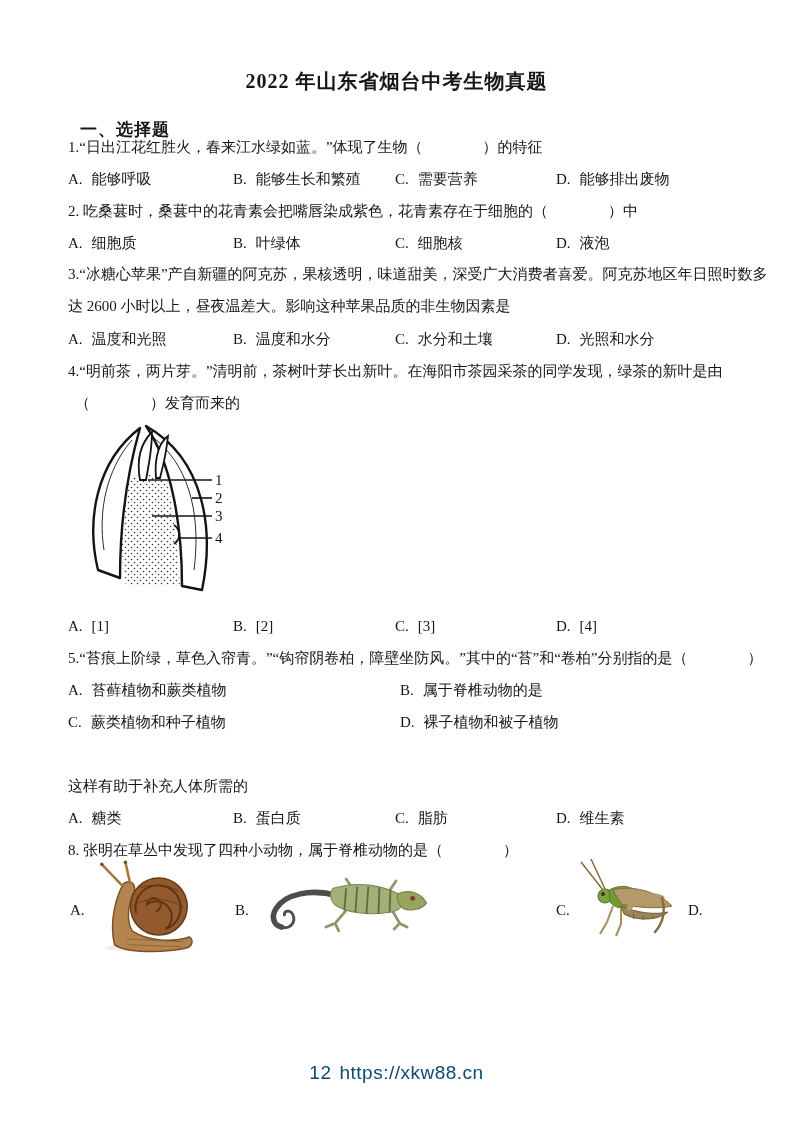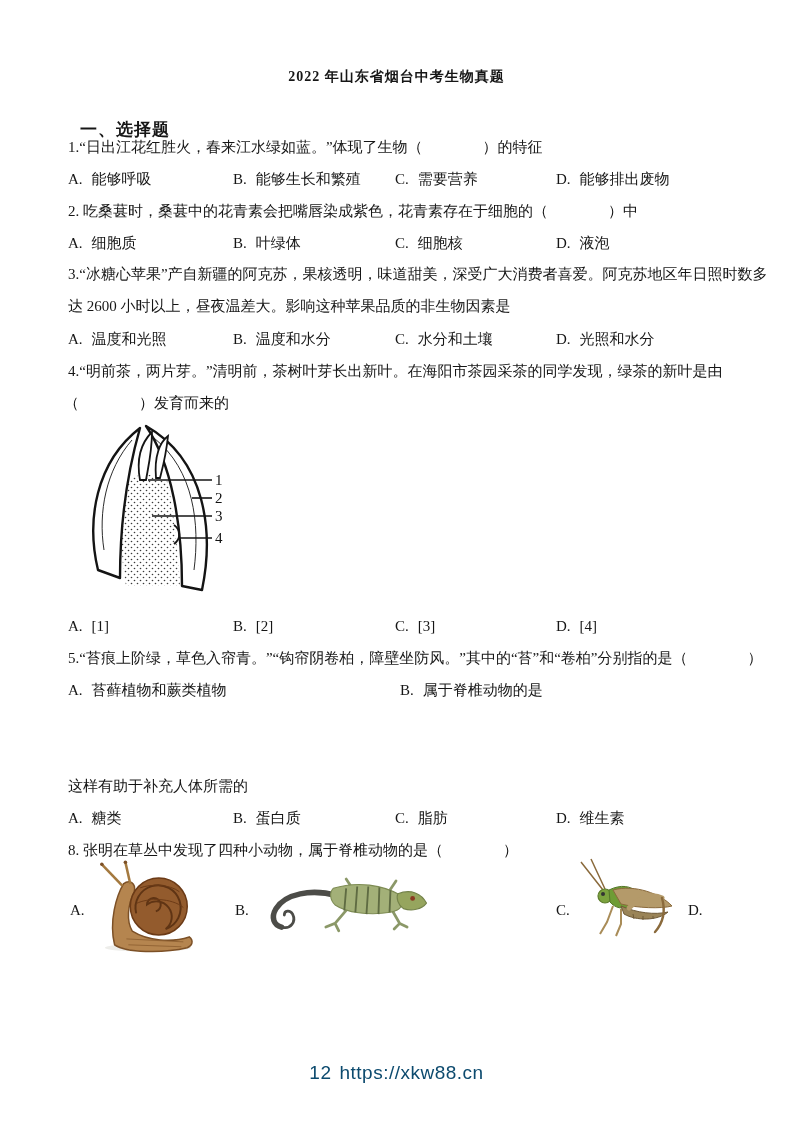--- a/index.html
+++ b/index.html
@@ -6,21 +6,21 @@
   .page{
     position:relative;
     width:793px;height:1122px;
     background:#ffffff;
     font-family:"Liberation Serif","DejaVu Serif",serif;
     color:#161616;
     overflow:hidden;
   }
   .title{
     position:absolute;top:68px;left:0;width:100%;
-    text-align:center;font-size:14px;font-weight:bold;
+    text-align:center;font-size:20px;font-weight:bold;
     margin:0;letter-spacing:1px;
   }
   .section-heading{
     position:absolute;top:106px;left:68px;
     font-size:17px;font-weight:bold;margin:12px;letter-spacing:1px;
   }
   .row{
     position:absolute;left:68px;right:30px;height:20px;
     font-size:15px;line-height:20px;white-space:nowrap;
   }
@@ -73,21 +73,21 @@
   <div class="row" style="top:264px">3.“冰糖心苹果”产自新疆的阿克苏，果核透明，味道甜美，深受广大消费者喜爱。阿克苏地区年日照时数多</div>
   <div class="row" style="top:296px">达 2600 小时以上，昼夜温差大。影响这种苹果品质的非生物因素是</div>
   <div class="optrow" style="top:329px">
     <span class="opt o1"><span class="letter">A.</span><span>温度和光照</span></span>
     <span class="opt o2"><span class="letter">B.</span><span>温度和水分</span></span>
     <span class="opt o3"><span class="letter">C.</span><span>水分和土壤</span></span>
     <span class="opt o4"><span class="letter">D.</span><span>光照和水分</span></span>
   </div>
 
   <div class="row" style="top:361px">4.“明前茶，两片芽。”清明前，茶树叶芽长出新叶。在海阳市茶园采茶的同学发现，绿茶的新叶是由</div>
-  <div class="row" style="top:393px;left:64px">（　　　　）发育而来的</div>
+  <div class="row" style="top:393px;left:75px">（　　　　）发育而来的</div>
 
   <svg class="diagram" width="175" height="192" viewBox="0 0 175 192">
     <defs>
       <pattern id="dots" width="6" height="6" patternUnits="userSpaceOnUse">
         <circle cx="1.5" cy="1.5" r="0.8" fill="#3a3a3a"></circle>
         <circle cx="4.5" cy="4.5" r="0.8" fill="#3a3a3a"></circle>
       </pattern>
     </defs>
 
     <path d="M44,62 C38,100 38,134 44,166 L98,166 C96,130 92,96 86,62 C72,52 56,52 44,62 Z" fill="url(#dots)" stroke="none"></path>
@@ -116,20 +116,24 @@
     <span class="opt o1"><span class="letter">A.</span><span>[1]</span></span>
     <span class="opt o2"><span class="letter">B.</span><span>[2]</span></span>
     <span class="opt o3"><span class="letter">C.</span><span>[3]</span></span>
     <span class="opt o4"><span class="letter">D.</span><span>[4]</span></span>
   </div>
 
   <div class="row" style="top:648px">5.“苔痕上阶绿，草色入帘青。”“钩帘阴卷柏，障壁坐防风。”其中的“苔”和“卷柏”分别指的是（　　　　）</div>
   <div class="optrow" style="top:680px">
     <span class="opt o1"><span class="letter">A.</span><span>苔藓植物和蕨类植物</span></span>
     <span class="opt o2w"><span class="letter">B.</span><span>属于脊椎动物的是</span></span>
+  </div>
+  <div class="optrow" style="top:712px">
+    <span class="opt o1"><span class="letter">C.</span><span>蕨类植物和种子植物</span></span>
+    <span class="opt o2w"><span class="letter">D.</span><span>裸子植物和被子植物</span></span>
   </div>
 
   <div class="row" style="top:776px">这样有助于补充人体所需的</div>
   <div class="optrow" style="top:808px">
     <span class="opt o1"><span class="letter">A.</span><span>糖类</span></span>
     <span class="opt o2"><span class="letter">B.</span><span>蛋白质</span></span>
     <span class="opt o3"><span class="letter">C.</span><span>脂肪</span></span>
     <span class="opt o4"><span class="letter">D.</span><span>维生素</span></span>
   </div>
 

